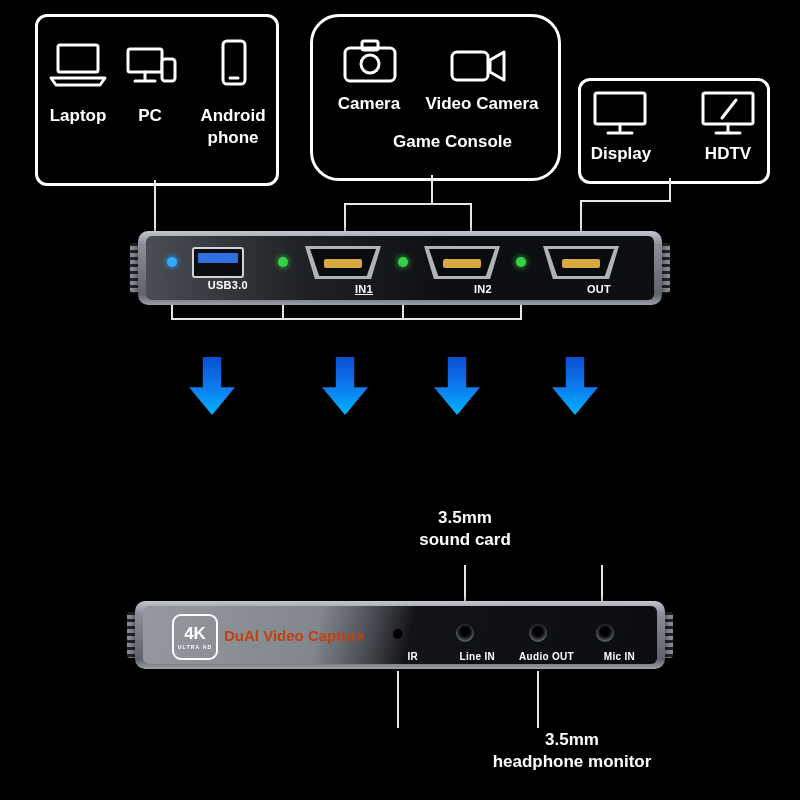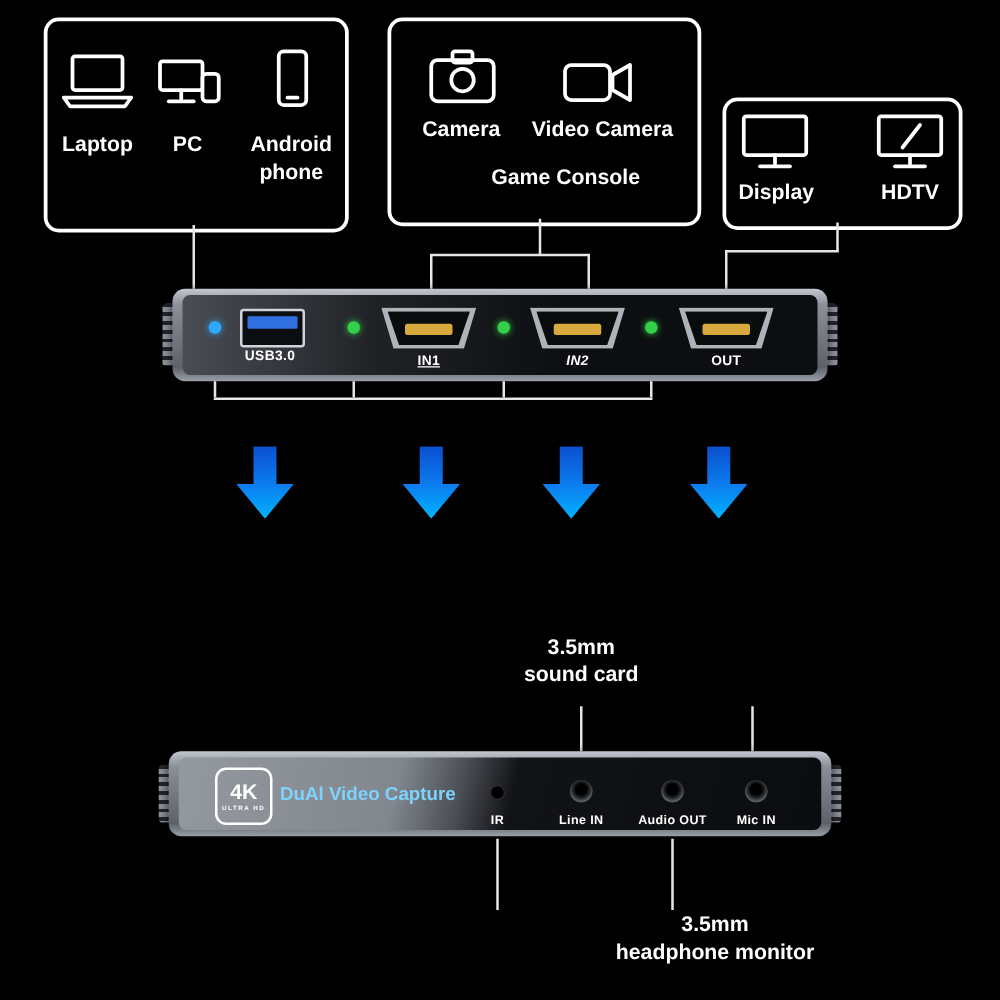--- a/index.html
+++ b/index.html
@@ -7,21 +7,21 @@
     position:relative; width:800px; height:800px; background:#000;
     font-family:"Liberation Sans", sans-serif; overflow:hidden;
   }
   .box { position:absolute; border:3px solid #fff; border-radius:12px; }
   .icon { position:absolute; }
   .dev-label, .callout {
     position:absolute; color:#fff; font-size:17px; font-weight:bold;
     text-align:center; white-space:pre-line; line-height:1.3;
   }
   .label-sm {
-    position:absolute; color:#fff; font-weight:bold; text-align:center;
+    position:absolute; color:#fff; font-weight:bold; text-align:right;
     font-size:11px; letter-spacing:.3px;
   }
   .label-xs { font-size:10px; }
   .cline { position:absolute; background:#e6e6e6; }
   .dot { position:absolute; width:10px; height:10px; border-radius:50%; }
   .dot-blue { background:#2fa8ff; box-shadow:0 0 6px #2fa8ff; }
   .dot-green { background:#35d04a; box-shadow:0 0 6px #35d04a; }
   .ear {
     position:absolute; width:11px; border-radius:3px;
     background:repeating-linear-gradient(180deg,#23252a 0px,#23252a 3px,#8d929a 3px,#8d929a 7px);
@@ -53,21 +53,21 @@
     background:linear-gradient(180deg,#0a4fd0 0%,#0c7ef0 55%,#00b4ff 100%);
     clip-path:polygon(30% 0,70% 0,70% 52%,100% 52%,50% 100%,0 52%,30% 52%);
   }
   .logo4k {
     position:absolute; left:172px; top:614px; width:42px; height:42px;
     border:2px solid #fff; border-radius:9px; color:#fff;
     display:flex; flex-direction:column; align-items:center; justify-content:center;
   }
   .logo4k-main { font-size:17px; font-weight:800; line-height:1; }
   .logo4k-sub { font-size:5px; font-weight:bold; letter-spacing:1.2px; margin-top:2px; }
-  .product-name { position:absolute; left:224px; top:627px; font-size:15px; font-weight:bold; color:#7dd3fc; }
+  .product-name { position:absolute; left:224px; top:627px; font-size:15px; font-weight:bold; color:#c2410c; }
   .ir-hole {
     position:absolute; left:393px; top:629px; width:10px; height:10px; border-radius:50%;
     background:#000; box-shadow:0 0 0 1px #2a2c30;
   }
   .jack {
     position:absolute; top:624px; width:18px; height:18px; border-radius:50%;
     background:radial-gradient(circle at 50% 42%, #000 32%, #303338 55%, #5a5e66 68%, #191a1e 100%);
   }
 </style>
 </head>
@@ -95,21 +95,21 @@
         <rect x="3" y="2" width="22" height="43" rx="4"></rect>
         <line x1="10" y1="39" x2="18" y2="39"></line>
       </svg>
     </span>
     <span class="dev-label" style="left:4px; top:88px; width:72px;">Laptop</span>
     <span class="dev-label" style="left:92px; top:88px; width:40px;">PC</span>
     <span class="dev-label" style="left:155px; top:88px; width:80px;">Android
 phone</span>
   </div>
 
-  <div class="box" style="left:310px; top:14px; width:245px; height:161px;">
+  <div class="box" style="left:310px; top:14px; width:245px; height:161px;border-radius:29px;">
     <span class="icon" style="left:30px; top:22px;">
       <svg width="54" height="44" viewBox="0 0 54 44" fill="none" stroke="#fff" stroke-width="3" stroke-linecap="round" stroke-linejoin="round">
         <rect x="19" y="2" width="16" height="9" rx="2"></rect>
         <rect x="2" y="9" width="50" height="33" rx="5"></rect>
         <circle cx="27" cy="25" r="9"></circle>
       </svg>
     </span>
     <span class="icon" style="left:137px; top:26px;">
       <svg width="56" height="40" viewBox="0 0 56 40" fill="none" stroke="#fff" stroke-width="3" stroke-linecap="round" stroke-linejoin="round">
         <rect x="2" y="9" width="36" height="28" rx="5"></rect>
@@ -173,21 +173,21 @@
   </div>
   <div class="dot dot-green" style="left:516px; top:257px;"></div>
   <div class="hdmi" style="left:543px; top:246px;">
     <div class="hdmi-inner">
         <div class="hdmi-gold"></div>
       </div>
   </div>
 
   <span class="label-sm" style="left:184px; top:279px; width:64px;">USB3.0</span>
   <span class="label-sm" style="left:313px; top:283px; width:60px;text-decoration:underline;">IN1</span>
-  <span class="label-sm" style="left:432px; top:283px; width:60px;font-style:italic;">IN2</span>
+  <span class="label-sm" style="left:432px; top:283px; width:60px;">IN2</span>
   <span class="label-sm" style="left:551px; top:283px; width:60px;">OUT</span>
 
   <div class="cline" style="left:171px; top:305px; width:2px; height:13px;"></div>
   <div class="cline" style="left:282px; top:305px; width:2px; height:13px;"></div>
   <div class="cline" style="left:402px; top:305px; width:2px; height:13px;"></div>
   <div class="cline" style="left:520px; top:305px; width:2px; height:13px;"></div>
   <div class="cline" style="left:171px; top:318px; width:351px; height:2px;"></div>
 
   <div class="arrow" style="left:189px; top:357px;"></div>
   <div class="arrow" style="left:322px; top:357px;"></div>

